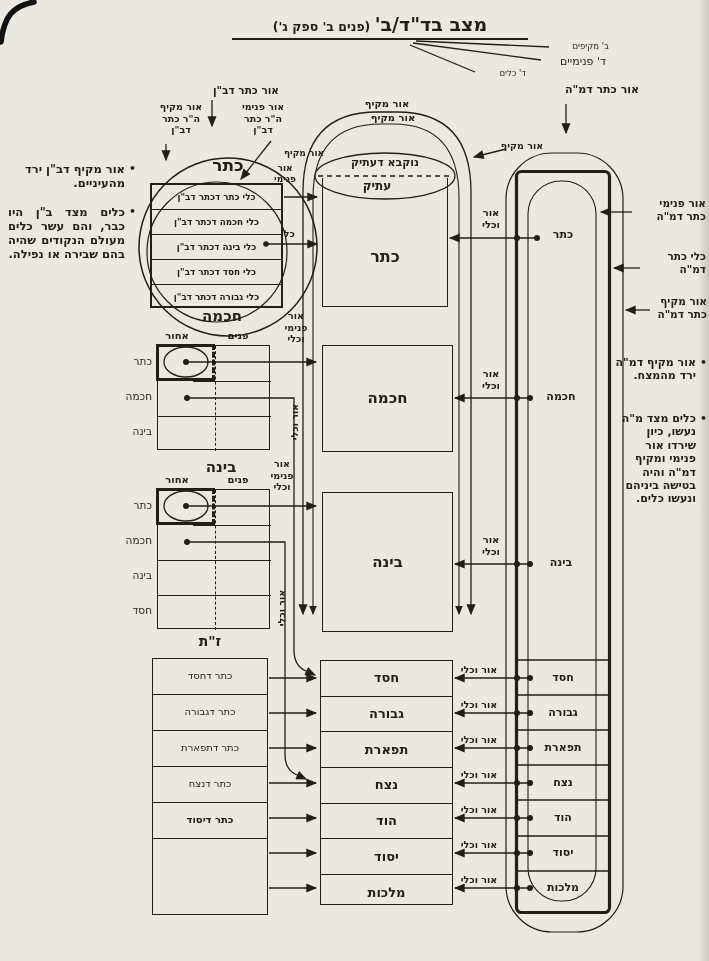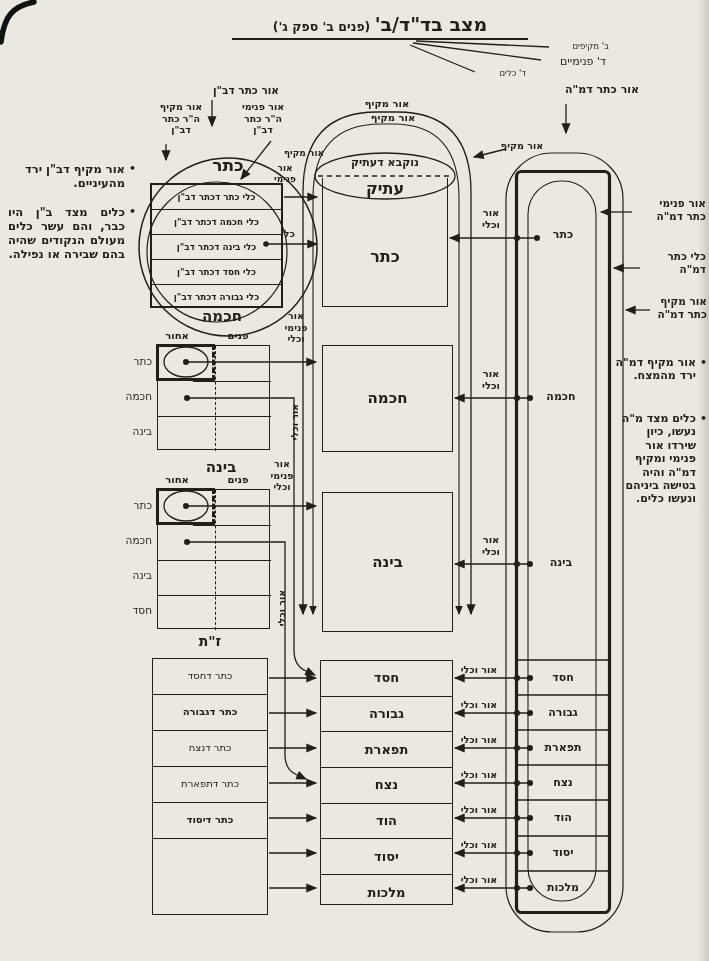--- a/index.html
+++ b/index.html
@@ -200,43 +200,43 @@
   <div class="abs hb c pre" style="left:280px;top:310px;width:32px;font-size:9.5px;font-weight:600">אור
 פנימי
 וכלי</div>
   <div class="abs hb c pre" style="left:266px;top:458px;width:32px;font-size:9.5px;font-weight:600">אור
 פנימי
 וכלי</div>
   <div class="abs hb c vrot" style="left:274px;top:416px;width:42px;height:12px;font-size:9.5px;font-weight:600">אור וכלי</div>
   <div class="abs hb c vrot" style="left:261px;top:602px;width:42px;height:12px;font-size:9.5px;font-weight:600">אור וכלי</div>
 
   <div class="abs hb c b" style="left:320px;top:156px;width:130px;font-size:11px">נוקבא דעתיק</div>
-  <div class="abs hb c b" style="left:350px;top:179px;width:70px;font-size:16px">עתיק</div>
+  <div class="abs hb c b" style="left:342px;top:179px;width:70px;font-size:12px">עתיק</div>
   <div class="box flexc" style="left:322px;top:178px;width:126px;height:129px;border-top:none">
     <span class="hb b" style="font-size:16px;margin-top:30px">כתר</span>
   </div>
   <div class="box flexc" style="left:322px;top:345px;width:131px;height:107px">
     <span class="hb b" style="font-size:15px">חכמה</span>
   </div>
   <div class="box flexc" style="left:322px;top:492px;width:131px;height:140px">
     <span class="hb b" style="font-size:15px">בינה</span>
   </div>
   <div class="abs hb c pre" style="left:474px;top:207px;width:34px;font-size:10px;font-weight:600">אור
 וכלי</div>
   <div class="abs hb c pre" style="left:474px;top:368px;width:34px;font-size:10px;font-weight:600">אור
 וכלי</div>
   <div class="abs hb c pre" style="left:474px;top:534px;width:34px;font-size:10px;font-weight:600">אור
 וכלי</div>
 
   <div class="abs hb c b" style="left:172px;top:633px;width:76px;font-size:14px">ז"ת</div>
   <div class="box" style="left:152px;top:658px;width:116px;height:257px">
     <div class="hb c rowline flexc" style="height:35px;font-size:10px;font-weight:500">כתר דחסד</div>
-    <div class="hb c rowline flexc" style="height:35px;font-size:10px;font-weight:700">כתר דגבורה</div>
+    <div class="hb c rowline flexc" style="height:35px;font-size:10px;font-weight:400">כתר דגבורה</div>
+    <div class="hb c rowline flexc" style="height:35px;font-size:10px;font-weight:500">כתר דתפארת</div>
     <div class="hb c rowline flexc" style="height:35px;font-size:10px;font-weight:500">כתר דנצח</div>
-    <div class="hb c rowline flexc" style="height:35px;font-size:10px;font-weight:500">כתר דתפארת</div>
     <div class="hb c rowline flexc" style="height:35px;font-size:10px;font-weight:700">כתר דיסוד</div>
   </div>
 
   <div class="box" style="left:320px;top:660px;width:133px;height:245px">
     <div class="hb c rowline flexc b" style="height:34.7px;font-size:13px">חסד</div>
     <div class="hb c rowline flexc b" style="height:34.7px;font-size:13px">גבורה</div>
     <div class="hb c rowline flexc b" style="height:34.7px;font-size:13px">תפארת</div>
     <div class="hb c rowline flexc b" style="height:34.7px;font-size:13px">נצח</div>
     <div class="hb c rowline flexc b" style="height:34.7px;font-size:13px">הוד</div>
     <div class="hb c rowline flexc b" style="height:34.7px;font-size:13px">יסוד</div>

